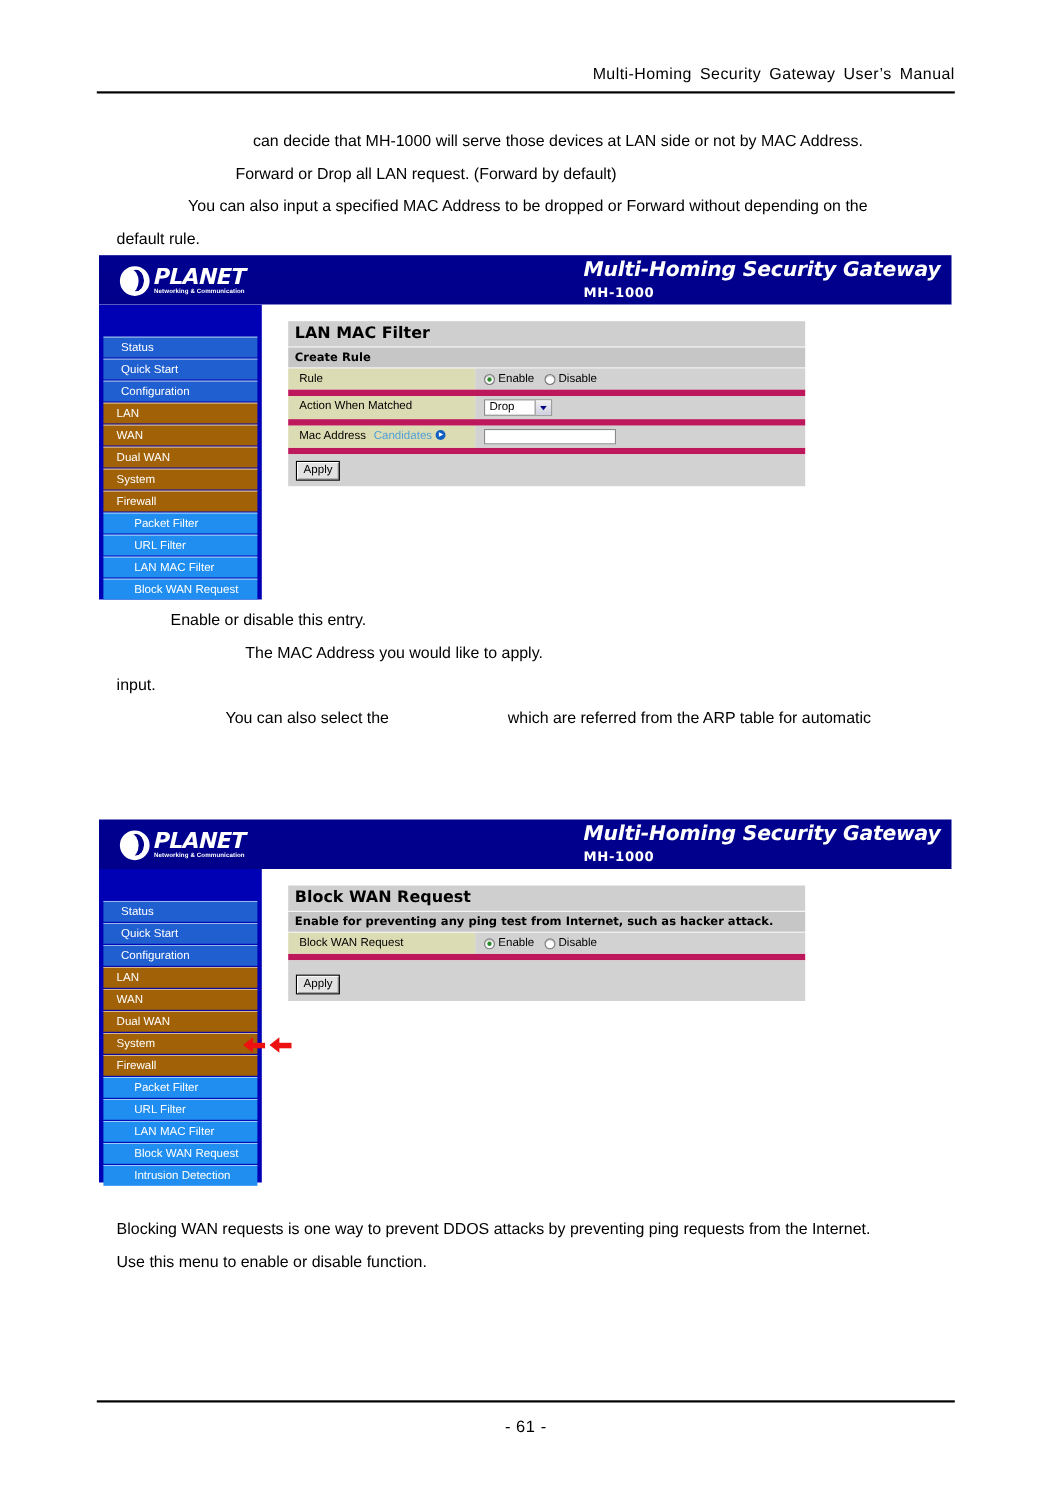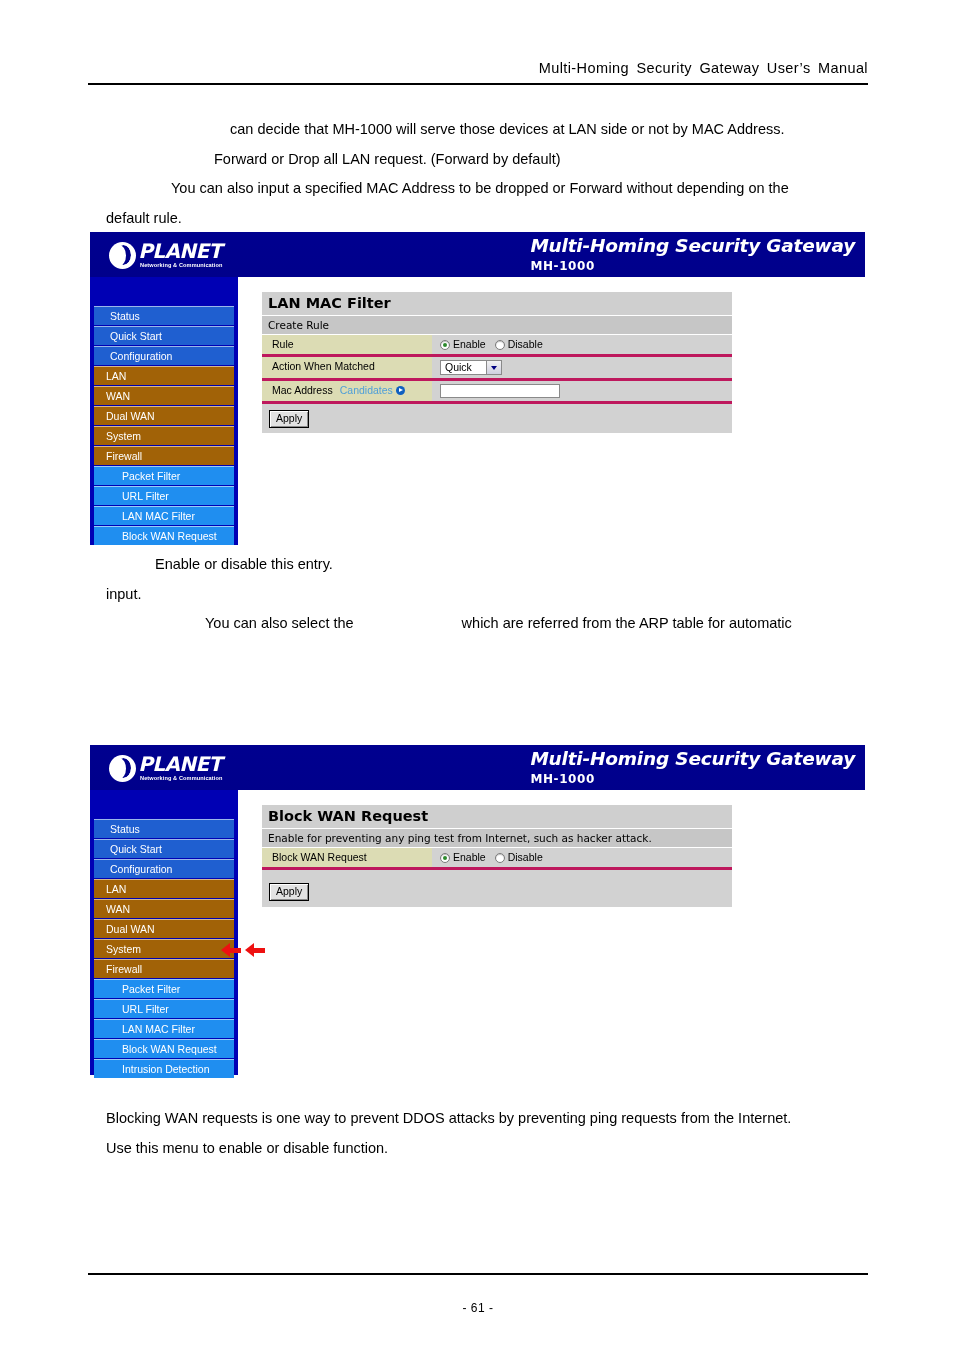--- a/index.html
+++ b/index.html
@@ -180,30 +180,30 @@
     font-weight: bold;
     font-size: 14.5px;
     color: #000;
     padding: 3px 0 3px 6px;
     line-height: 17px;
     border-bottom: 1px solid #ffffff;
   }
   .panel-sub {
     background: #c6c6c6;
     font-family: "DejaVu Sans", sans-serif;
-    font-weight: normal;
+    font-weight: bold;
     font-size: 10.5px;
     color: #000;
     padding: 2.5px 0 2.5px 6px;
     line-height: 13px;
     border-bottom: 1px solid #ffffff;
   }
   .form-row {
     display: flex;
-    border-bottom: 3px solid #be185d;
+    border-bottom: 6px solid #be185d;
     min-height: 17px;
   }
   .form-label {
     width: 170px;
     flex: 0 0 170px;
     background: #dcdcb4;
     font-size: 10.5px;
     color: #000;
     padding: 3px 0 3px 10px;
     box-sizing: border-box;
@@ -339,22 +339,22 @@
     left: 88px;
     top: 1273px;
     width: 780px;
   }
   .page-footer-rule {
     border-top: 2.2px solid #000;
     width: 780px;
   }
   .page-footer-num {
     text-align: center;
-    font-size: 12px;
-    padding-top: 26px;
+    font-size: 15px;
+    padding-top: 14px;
     letter-spacing: 0.5px;
   }
 </style>
 </head>
 <body>
 
 <div class="page-header">
   <div class="page-header-title">Multi-Homing  Security  Gateway  User’s  Manual</div>
   <div class="page-header-rule"></div>
 </div>
@@ -416,21 +416,21 @@
               <span class="radio"></span>
               <span class="radio-label">Disable</span>
             </span>
           </div>
         </div>
 
         <div class="form-row">
           <div class="form-label">Action When Matched</div>
           <div class="form-value">
             <span class="select">
-              <span>Quick</span>
+              <span>Drop</span>
               <span class="select-btn">
                   <span class="chev"></span>
                 </span>
             </span>
           </div>
         </div>
 
         <div class="form-row">
           <div class="form-label">
             <span>Mac Address</span><span class="candidates">Candidates</span><span class="cand-arrow"></span>
@@ -443,20 +443,21 @@
         <div class="apply-bar">
           <span class="btn-apply">Apply</span>
         </div>
       </div>
     </div>
   </div>
 </div>
 
 <div class="para-block" style="top:550px;">
   <div class="para-line" style="padding-left:67px;">Enable or disable this entry.</div>
+  <div class="para-line" style="padding-left:135px;">The MAC Address you would like to apply.</div>
   <div class="para-line" style="padding-left:18px;">input.</div>
   <div class="para-line" style="padding-left:117px;">
     <span>You can also select the</span><span class="gap-lg"></span><span>which are referred from the ARP table for automatic</span>
   </div>
 </div>
 
 <div class="ui-shot" style="left:90px; top:745px; width:775px; height:330px;">
 
   <div class="ui-banner">
     <div class="ui-logo">

